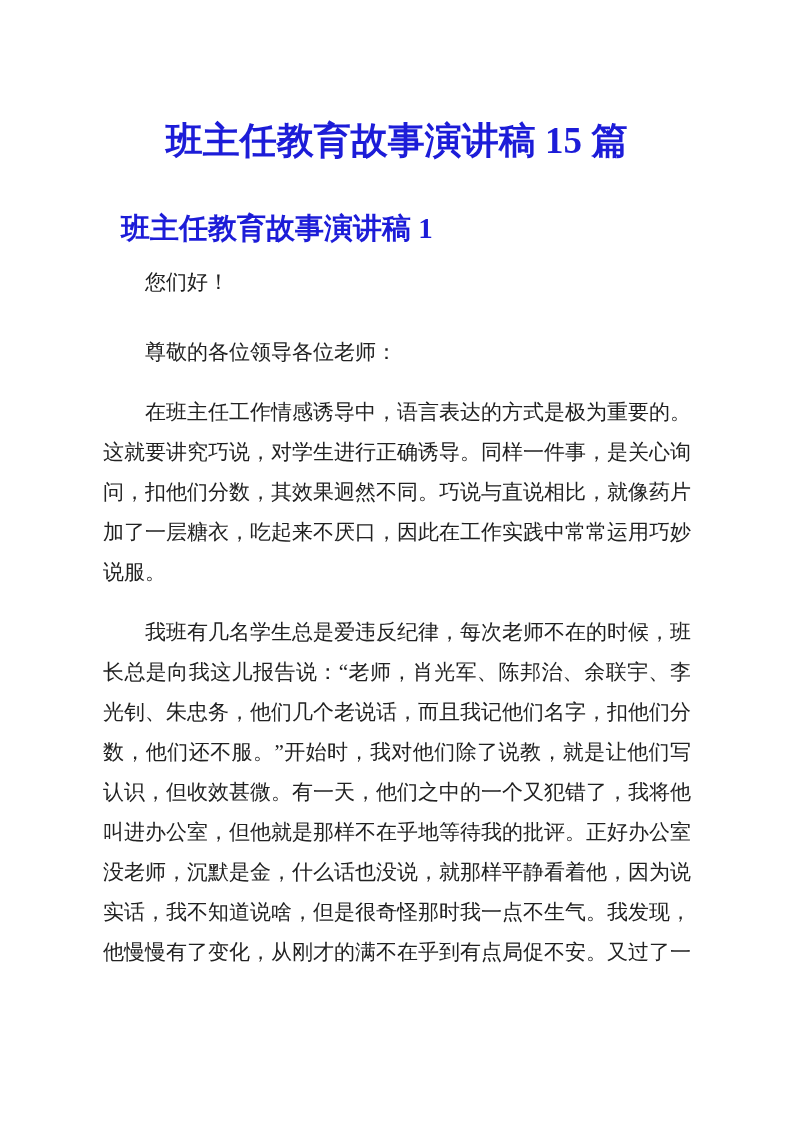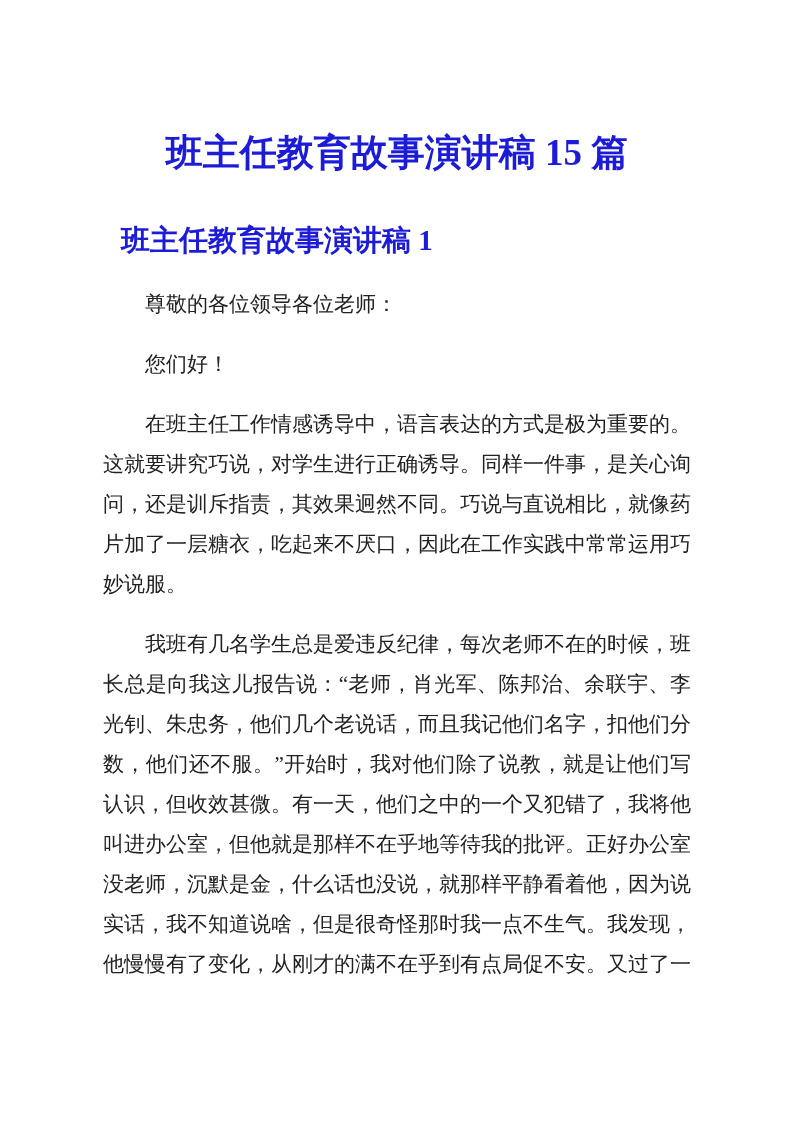--- a/index.html
+++ b/index.html
@@ -8,21 +8,21 @@
     background: #ffffff;
   }
   .page {
     position: relative;
     width: 793px;
     height: 1122px;
     margin: 0;
     background: var(--page-background, #ffffff);
     overflow: hidden;
     box-sizing: border-box;
-    padding: 12px 102px 0 103px;
+    padding: 0 102px 0 103px;
     font-family: "Liberation Serif", "DejaVu Serif", serif;
     color: var(--body-text, #212121);
   }
   .doc-title {
     margin: 0;
     padding-top: 116px;
     text-align: center;
     font-size: 37px;
     line-height: 50px;
     font-weight: bold;
@@ -55,21 +55,21 @@
   }
 </style>
 </head>
 <body>
 
 <div class="page">
   <h1 class="doc-title">班主任教育故事演讲稿 15 篇</h1>
 
   <h2 class="article-heading">班主任教育故事演讲稿 1</h2>
 
+  <p class="body-line greeting">您们好！</p>
+
   <p class="body-line salutation">尊敬的各位领导各位老师：</p>
 
-  <p class="body-line greeting">您们好！</p>
-
-  <p class="body-para">在班主任工作情感诱导中，语言表达的方式是极为重要的。这就要讲究巧说，对学生进行正确诱导。同样一件事，是关心询问，还是训斥指责，其效果迥然不同。巧说与直说相比，就像药片加了一层糖衣，吃起来不厌口，因此在工作实践中常常运用巧妙说服。</p>
+  <p class="body-para">在班主任工作情感诱导中，语言表达的方式是极为重要的。这就要讲究巧说，对学生进行正确诱导。同样一件事，是关心询问，扣他们分数，其效果迥然不同。巧说与直说相比，就像药片加了一层糖衣，吃起来不厌口，因此在工作实践中常常运用巧妙说服。</p>
 
 
   <p class="body-para">我班有几名学生总是爱违反纪律，每次老师不在的时候，班长总是向我这儿报告说：“老师，肖光军、陈邦治、余联宇、李光钊、朱忠务，他们几个老说话，而且我记他们名字，扣他们分数，他们还不服。”开始时，我对他们除了说教，就是让他们写认识，但收效甚微。有一天，他们之中的一个又犯错了，我将他叫进办公室，但他就是那样不在乎地等待我的批评。正好办公室没老师，沉默是金，什么话也没说，就那样平静看着他，因为说实话，我不知道说啥，但是很奇怪那时我一点不生气。我发现，他慢慢有了变化，从刚才的满不在乎到有点局促不安。又过了一</p>
 </div>
 
 </body></html>

